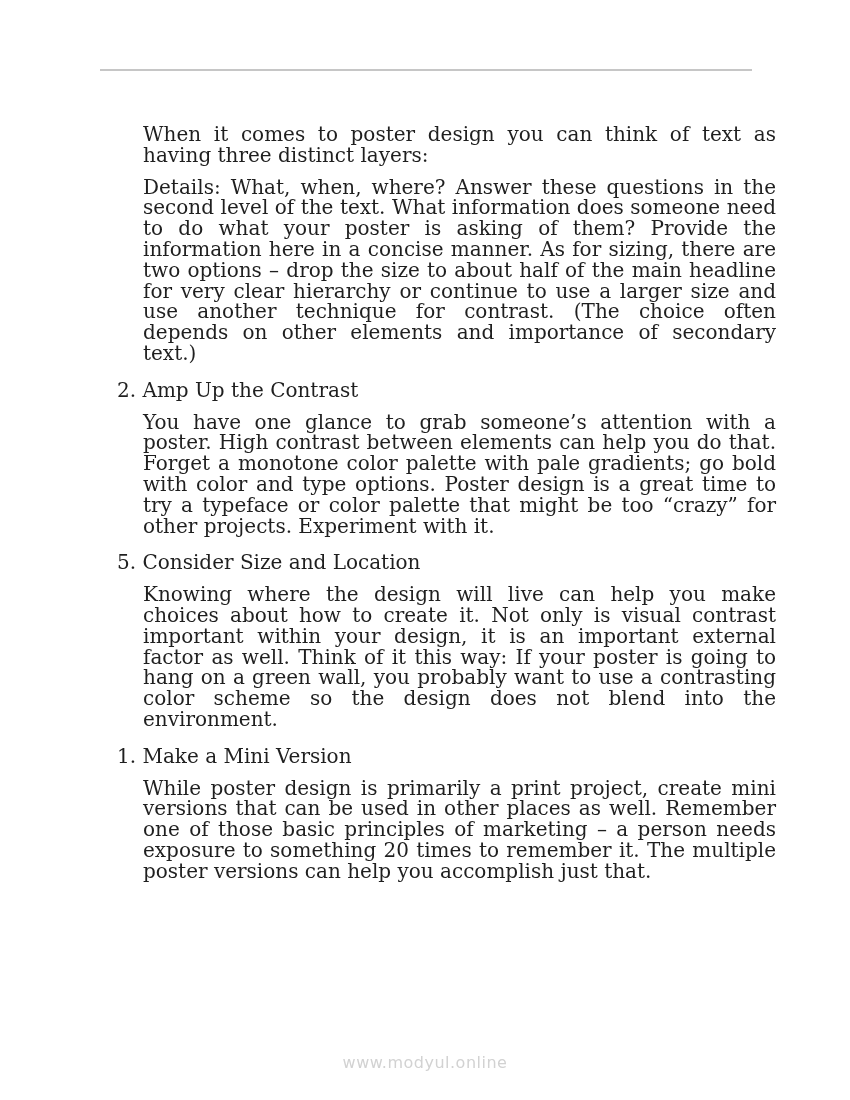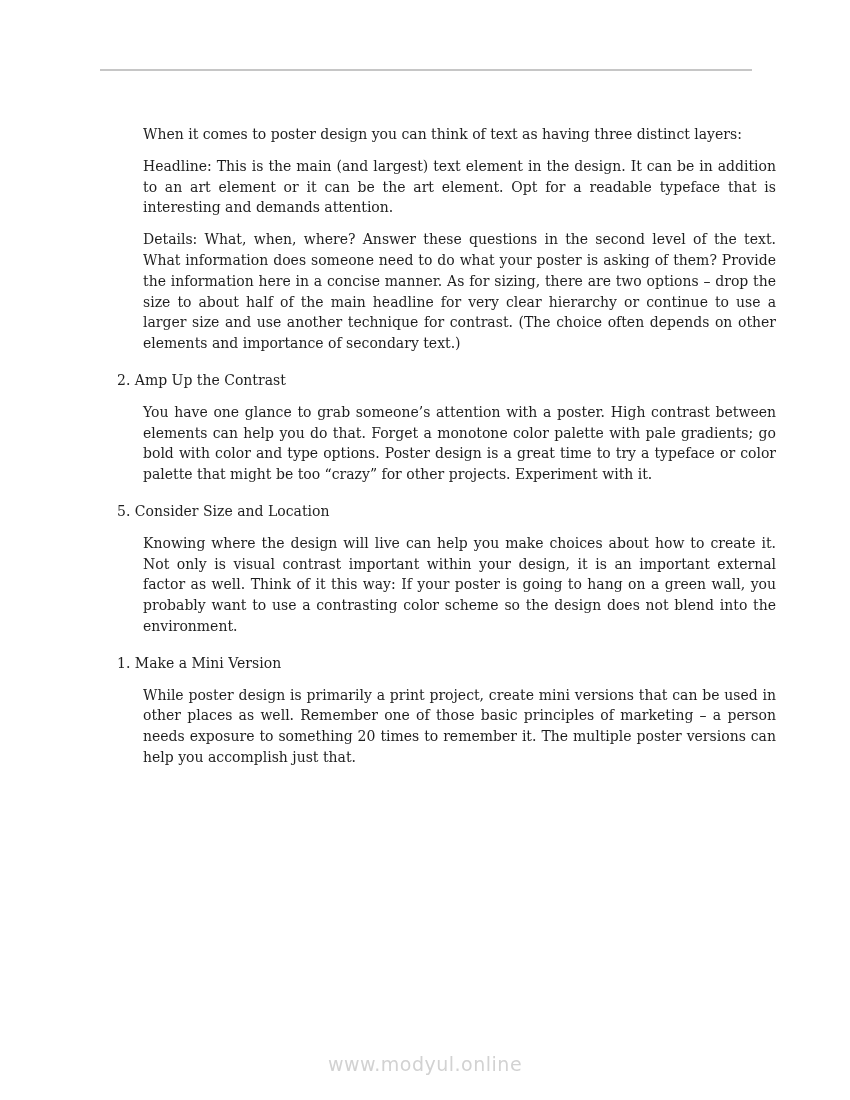--- a/index.html
+++ b/index.html
@@ -22,52 +22,51 @@
     width: 652px;
     height: 2px;
     background: #c6c6c6;
   }
   .content {
     position: absolute;
     left: 117px;
     top: 124px;
     width: 659px;
     color: #1f1f1f;
-    font-size: 14px;
+    font-size: 20px;
     line-height: 20.8px;
   }
   .para {
     margin: 0 0 11px 26px;
     text-align: justify;
   }
   .heading {
     margin: 16px 0 11px 0;
     text-align: left;
   }
   .footer {
     position: absolute;
     left: 0;
     right: 0;
     top: 1053px;
     text-align: center;
     font-family: "DejaVu Sans", sans-serif;
-    font-size: 19px;
+    font-size: 16px;
     letter-spacing: 0.5px;
     color: #d2d2d2;
   }
 </style>
 </head>
 <body>
 
 <div class="page">
   <div class="top-rule"></div>
 
   <div class="content">
     <p class="para">When it comes to poster design you can think of text as having three distinct layers:</p>
-    <p class="para">Headline: This is the main (and largest) text element in the design. It can be in addition to an art element or it can be the art element. Opt for a readable typeface that is interesting and demands attention.</p>
     <p class="para">Details: What, when, where? Answer these questions in the second level of the text. What information does someone need to do what your poster is asking of them? Provide the information here in a concise manner. As for sizing, there are two options – drop the size to about half of the main headline for very clear hierarchy or continue to use a larger size and use another technique for contrast. (The choice often depends on other elements and importance of secondary text.)</p>
     <p class="heading">2. Amp Up the Contrast</p>
     <p class="para">You have one glance to grab someone’s attention with a poster. High contrast between elements can help you do that. Forget a monotone color palette with pale gradients; go bold with color and type options. Poster design is a great time to try a typeface or color palette that might be too “crazy” for other projects. Experiment with it.</p>
     <p class="heading">5. Consider Size and Location</p>
     <p class="para">Knowing where the design will live can help you make choices about how to create it. Not only is visual contrast important within your design, it is an important external factor as well. Think of it this way: If your poster is going to hang on a green wall, you probably want to use a contrasting color scheme so the design does not blend into the environment.</p>
     <p class="heading">1. Make a Mini Version</p>
     <p class="para">While poster design is primarily a print project, create mini versions that can be used in other places as well. Remember one of those basic principles of marketing – a person needs exposure to something 20 times to remember it. The multiple poster versions can help you accomplish just that.</p>
   </div>
 
   <div class="footer">www.modyul.online</div>

